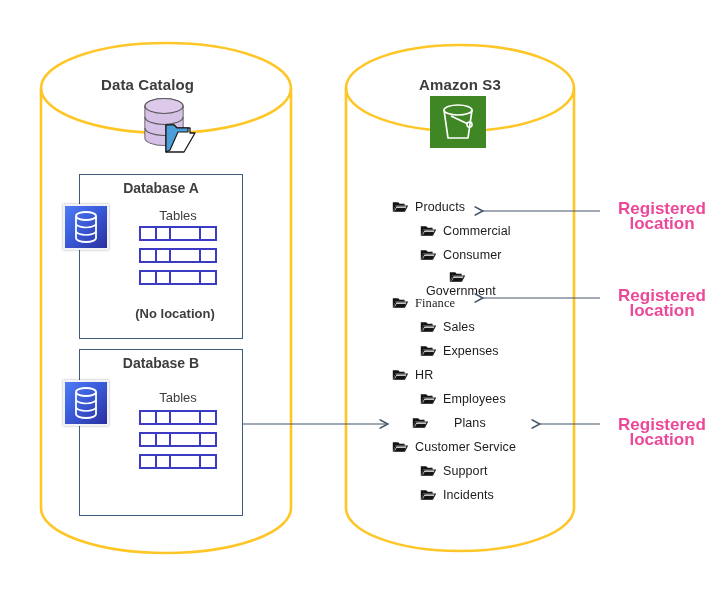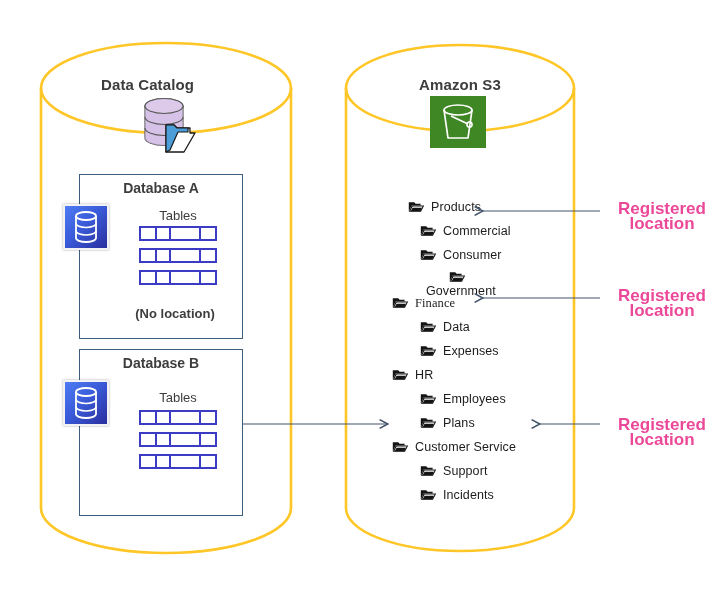--- a/index.html
+++ b/index.html
@@ -234,21 +234,21 @@
   <div class="s3-icon">
     <svg width="56" height="52" viewBox="0 0 56 52">
       <ellipse cx="28" cy="14" rx="14" ry="5" fill="none" stroke="#ffffff" stroke-width="1.7"></ellipse>
       <path d="M14,14 L18,42 L38,42 L42,14" fill="none" stroke="#ffffff" stroke-width="1.7" stroke-linejoin="round"></path>
       <path d="M21,20 L38,28" fill="none" stroke="#ffffff" stroke-width="1.6"></path>
       <circle cx="39.5" cy="28.5" r="2.6" fill="none" stroke="#ffffff" stroke-width="1.5"></circle>
     </svg>
   </div>
 
   <div class="tree" id="tree-root">
-      <div class="tree-item" style="top: 0px; left: 0px; margin-left: 16px;">
+      <div class="tree-item" style="top: 0px; left: 0px;">
         <span>
           <svg class="folder-ico" viewBox="0 0 17 14" aria-hidden="true">
             <path d="M0.8,2.2 L6.2,2.2 L7.6,3.7 L12.6,3.7 L12.6,5.6 L3.6,5.6 L0.8,11.4 Z" fill="#141414"></path>
             <path d="M3.6,5.6 L16.2,5.6 L13.0,11.8 L0.8,11.8 Z" fill="#141414"></path>
             <path d="M4.6,6.6 L14.6,6.6 L12.4,10.8 L2.4,10.8 Z" fill="#ffffff"></path>
             <path d="M4.6,7.8 L14.1,7.8 L12.4,11.2 L2.6,11.2 Z" fill="#141414"></path>
           </svg>
         </span>
         <span class="fname">Products</span>
       </div>
@@ -298,21 +298,21 @@
       </div>
       <div class="tree-item" style="top: 120px; left: 28px;">
         <span>
           <svg class="folder-ico" viewBox="0 0 17 14" aria-hidden="true">
             <path d="M0.8,2.2 L6.2,2.2 L7.6,3.7 L12.6,3.7 L12.6,5.6 L3.6,5.6 L0.8,11.4 Z" fill="#141414"></path>
             <path d="M3.6,5.6 L16.2,5.6 L13.0,11.8 L0.8,11.8 Z" fill="#141414"></path>
             <path d="M4.6,6.6 L14.6,6.6 L12.4,10.8 L2.4,10.8 Z" fill="#ffffff"></path>
             <path d="M4.6,7.8 L14.1,7.8 L12.4,11.2 L2.6,11.2 Z" fill="#141414"></path>
           </svg>
         </span>
-        <span class="fname">Data</span>
+        <span class="fname">Sales</span>
       </div>
       <div class="tree-item" style="top: 144px; left: 28px;">
         <span>
           <svg class="folder-ico" viewBox="0 0 17 14" aria-hidden="true">
             <path d="M0.8,2.2 L6.2,2.2 L7.6,3.7 L12.6,3.7 L12.6,5.6 L3.6,5.6 L0.8,11.4 Z" fill="#141414"></path>
             <path d="M3.6,5.6 L16.2,5.6 L13.0,11.8 L0.8,11.8 Z" fill="#141414"></path>
             <path d="M4.6,6.6 L14.6,6.6 L12.4,10.8 L2.4,10.8 Z" fill="#ffffff"></path>
             <path d="M4.6,7.8 L14.1,7.8 L12.4,11.2 L2.6,11.2 Z" fill="#141414"></path>
           </svg>
         </span>
@@ -333,21 +333,21 @@
         <span>
           <svg class="folder-ico" viewBox="0 0 17 14" aria-hidden="true">
             <path d="M0.8,2.2 L6.2,2.2 L7.6,3.7 L12.6,3.7 L12.6,5.6 L3.6,5.6 L0.8,11.4 Z" fill="#141414"></path>
             <path d="M3.6,5.6 L16.2,5.6 L13.0,11.8 L0.8,11.8 Z" fill="#141414"></path>
             <path d="M4.6,6.6 L14.6,6.6 L12.4,10.8 L2.4,10.8 Z" fill="#ffffff"></path>
             <path d="M4.6,7.8 L14.1,7.8 L12.4,11.2 L2.6,11.2 Z" fill="#141414"></path>
           </svg>
         </span>
         <span class="fname">Employees</span>
       </div>
-      <div class="tree-item" style="top: 216px; left: 28px;">
+      <div class="tree-item" style="top: 216px; left: 20px; gap: 19px;">
         <span>
           <svg class="folder-ico" viewBox="0 0 17 14" aria-hidden="true">
             <path d="M0.8,2.2 L6.2,2.2 L7.6,3.7 L12.6,3.7 L12.6,5.6 L3.6,5.6 L0.8,11.4 Z" fill="#141414"></path>
             <path d="M3.6,5.6 L16.2,5.6 L13.0,11.8 L0.8,11.8 Z" fill="#141414"></path>
             <path d="M4.6,6.6 L14.6,6.6 L12.4,10.8 L2.4,10.8 Z" fill="#ffffff"></path>
             <path d="M4.6,7.8 L14.1,7.8 L12.4,11.2 L2.6,11.2 Z" fill="#141414"></path>
           </svg>
         </span>
         <span class="fname">Plans</span>
       </div>

